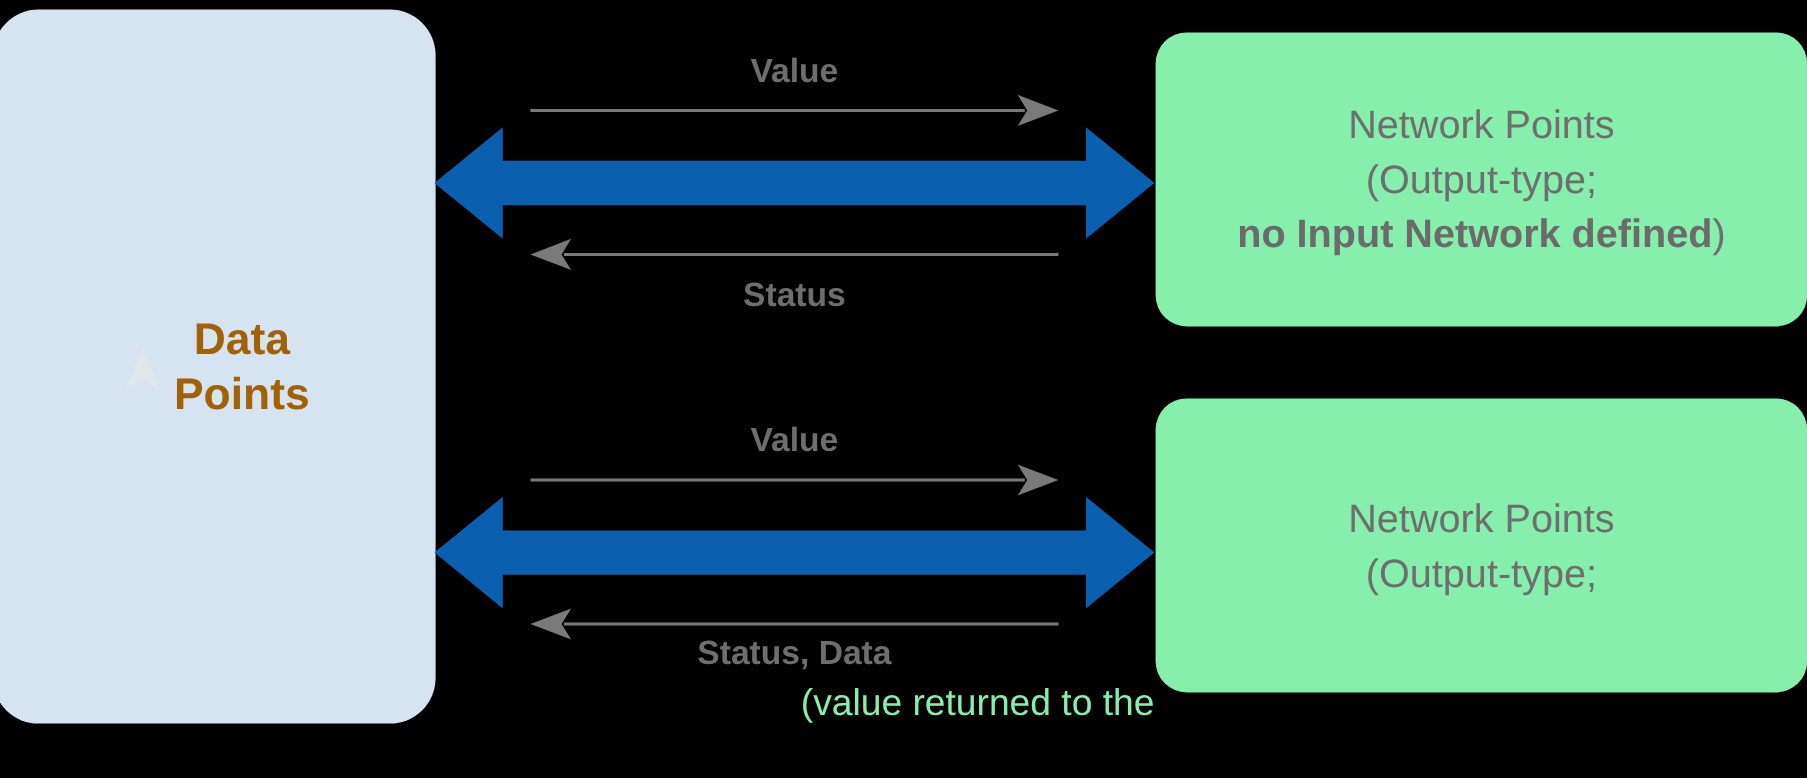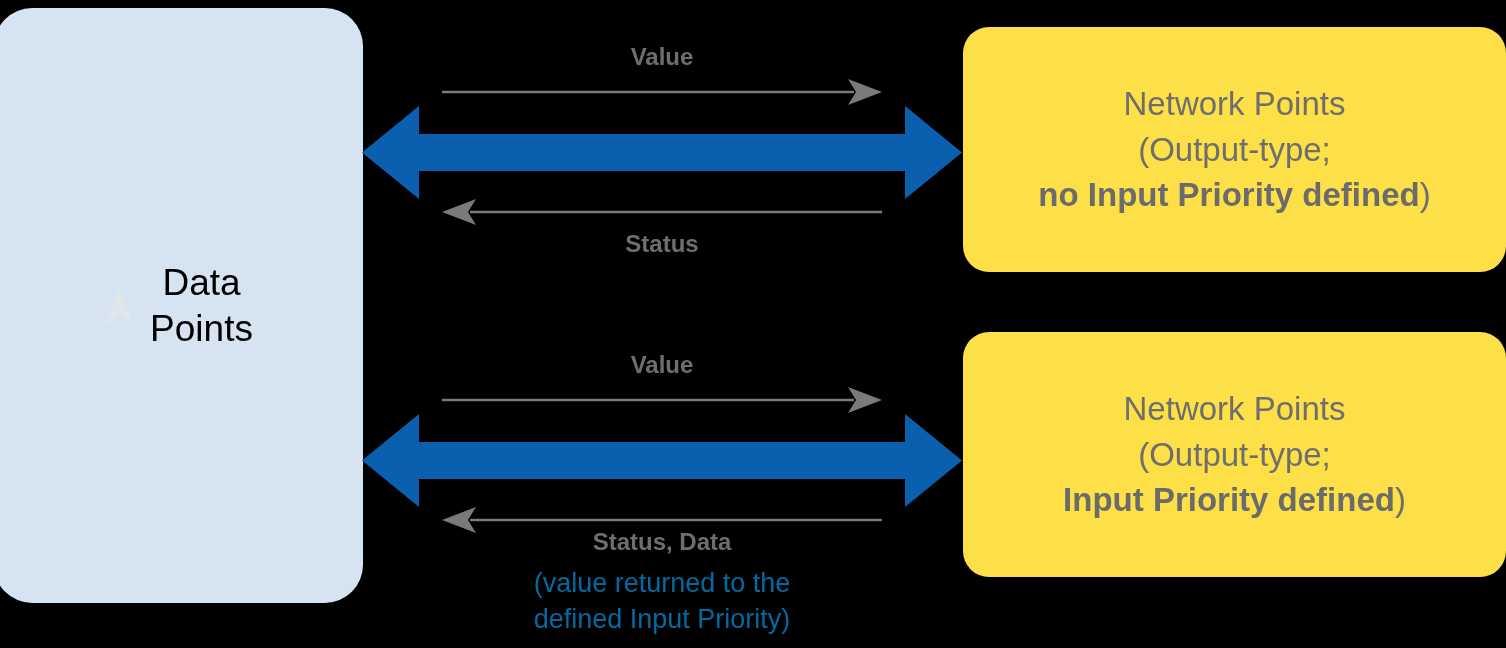--- a/index.html
+++ b/index.html
@@ -34,41 +34,41 @@
     left: -6px;
     top: 8px;
     width: 369px;
     height: 595px;
     background: #d6e3f0;
     border-radius: 38px;
   }
   .box-datapoint .label {
     font-size: 37px;
     line-height: 1.22;
-    font-weight: 400;
-    color: #000000;
+    font-weight: 700;
+    color: #a16207;
     position: relative;
     z-index: 2;
     margin-left: 46px;
   }
   
   .watermark {
     position: absolute;
     left: 108px;
     top: 280px;
     width: 34px;
     height: 40px;
     z-index: 1;
     opacity: 0.55;
   }
 
   .box-net {
     left: 963px;
     width: 543px;
-    background: #fde047;
+    background: #86efac;
     border-radius: 26px;
   }
   .box-net-top    { top: 27px;  height: 245px; }
   .box-net-bottom { top: 332px; height: 245px; }
 
   .net-text {
     font-size: 33px;
     line-height: 1.38;
     font-weight: 400;
     color: #6e6e6e;
@@ -110,38 +110,38 @@
     height: 95px;
   }
 
   
   .lbl {
     position: absolute;
     width: 600px;
     text-align: center;
     color: #6e6e6e;
     font-weight: 700;
-    font-size: 24px;
+    font-size: 28px;
     line-height: 1.15;
     left: 0;
   }
   .lbl-value-top   { top: 13px; }
   .lbl-status-top  { top: 200px; }
   .lbl-value-bot   { top: 13px; }
   .lbl-status-bot  { top: 190px; }
 
   .lbl-caption {
     position: absolute;
     left: 0;
     top: 228px;
     width: 600px;
-    text-align: center;
-    color: #0369a1;
+    text-align: right;
+    color: #86efac;
     font-weight: 400;
-    font-size: 27px;
+    font-size: 31px;
     line-height: 1.32;
   }
 </style>
 </head>
 <body>
 
 <div id="canvas">
 
   <div class="box box-datapoint">
     <svg class="watermark" viewBox="0 0 34 40">
@@ -150,29 +150,28 @@
     <div class="label">
       <div>Data</div>
       <div>Points</div>
     </div>
   </div>
 
   <div class="box box-net box-net-top">
     <div class="net-text">
       <div>Network Points</div>
       <div>(Output-type;</div>
-      <div><b>no Input Priority defined</b><span>)</span></div>
+      <div><b>no Input Network defined</b><span>)</span></div>
     </div>
   </div>
 
   <div class="box box-net box-net-bottom">
     <div class="net-text">
       <div>Network Points</div>
       <div>(Output-type;</div>
-      <div><b>Input Priority defined</b><span>)</span></div>
     </div>
   </div>
 
   <div class="arrow-group group-top">
 
     <div class="lbl lbl-value-top">Value</div>
 
     <svg class="thin-arrow thin-arrow-value-top" viewBox="0 0 440 34">
       <line x1="0" y1="17" x2="412" y2="17" stroke="#7a7a7a" stroke-width="2.5"></line>
       <path d="M440 17 L406 4 L414 17 L406 30 Z" fill="#7a7a7a"></path>
@@ -223,17 +222,16 @@
 
     <svg class="thin-arrow thin-arrow-status-bot" viewBox="0 0 440 34">
       <line x1="440" y1="17" x2="28" y2="17" stroke="#7a7a7a" stroke-width="2.5"></line>
       <path d="M0 17 L34 4 L26 17 L34 30 Z" fill="#7a7a7a"></path>
     </svg>
 
     <div class="lbl lbl-status-bot">Status, Data</div>
 
     <div class="lbl-caption">
       <div>(value returned to the</div>
-      <div>defined Input Priority)</div>
     </div>
   </div>
 
 </div>
 
 </body></html>

